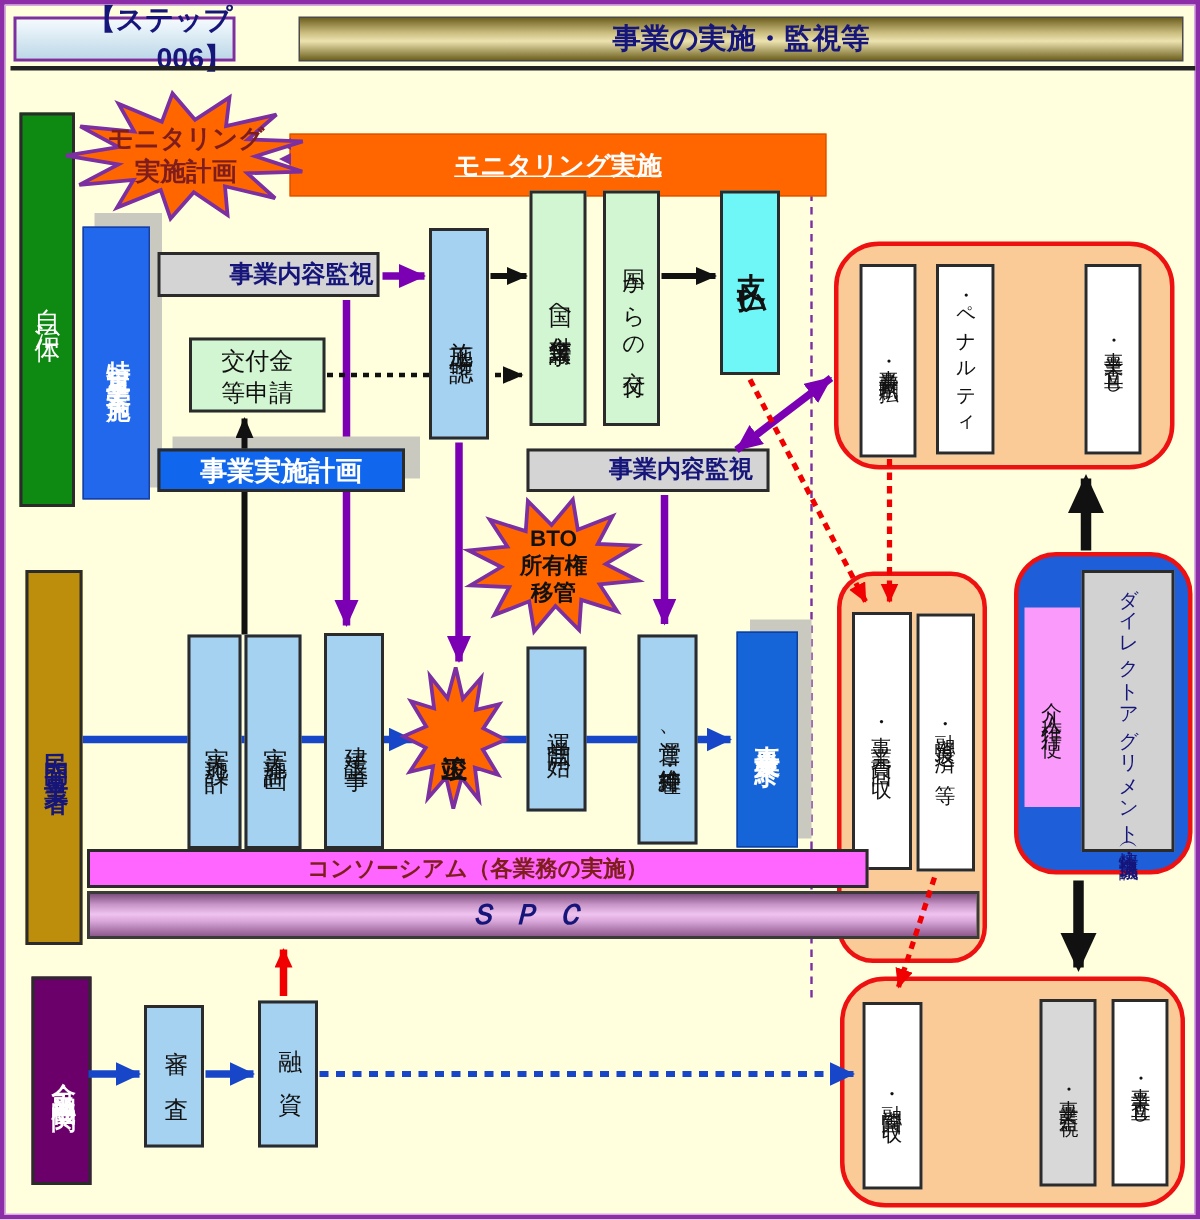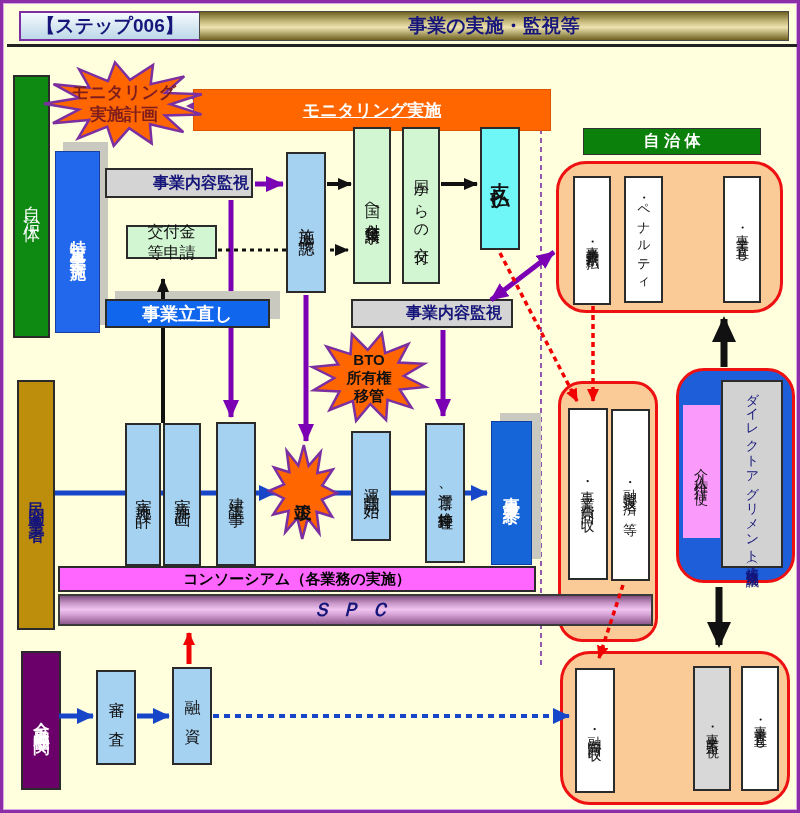--- a/index.html
+++ b/index.html
@@ -19,21 +19,21 @@
   .shadow{position:absolute;background:#C9C9C0;border:none;}
   .round{position:absolute;box-sizing:border-box;background:#FACB97;border:3px solid #EE1111;border-radius:30px;}
   svg{position:absolute;left:0;top:0;}
   .bursttext{position:absolute;display:flex;flex-direction:column;align-items:center;justify-content:center;font-weight:bold;}
 </style>
 </head>
 <body>
 
 <div id="stage">
 
-  <div class="box" style="left:16px;top:8px;width:182px;height:30px;background:linear-gradient(180deg,#F4FAFD,#BDD8E8);border:2px solid #7B2FA0;color:#15157A;font-size:19px;font-weight:bold;text-align:right;">
+  <div class="box" style="left:6px;top:8px;width:148px;height:30px;background:linear-gradient(180deg,#F4FAFD,#BDD8E8);border:2px solid #7B2FA0;color:#15157A;font-size:19px;font-weight:bold;text-align:right;">
     <span>【ステップ006】</span>
   </div>
   <div class="box" style="left:196px;top:8px;width:590px;height:30px;background:linear-gradient(180deg,#6E6120 0%,#C9BC7E 35%,#EDE3B0 55%,#6E6120 100%);border:1px solid #4a4a4a;color:#15157A;font-size:19px;font-weight:bold;">
     <span>事業の実施・監視等</span>
   </div>
   <div class="abs" style="left:4px;top:41px;width:790px;height:3px;background:#222;"></div>
 
   <svg width="800" height="813">
     <defs>
       <marker id="ah-p" markerUnits="userSpaceOnUse" markerWidth="19" markerHeight="17" refX="17" refY="8" orient="auto-start-reverse">
@@ -76,40 +76,40 @@
     <span class="vx" style="letter-spacing:6px;">金融機関</span>
   </div>
 
   <div class="box" style="left:190px;top:86px;width:358px;height:42px;background:#FF6600;border:1px solid #E05500;color:#fff;font-size:17px;font-weight:bold;text-decoration:underline;">
     <span>モニタリング実施</span>
   </div>
 
   <div class="box graybox" style="left:102px;top:165px;width:148px;height:30px;font-size:16px;">
     <span>事業内容監視</span>
   </div>
-  <div class="box greenbox" style="left:123px;top:222px;width:91px;height:34px;font-size:16px;flex-direction:column;line-height:21px;">
+  <div class="box greenbox" style="left:123px;top:222px;width:91px;height:50px;font-size:16px;flex-direction:column;line-height:21px;justify-content:flex-end;">
     <span>交付金</span>
     <span>等申請</span>
   </div>
   <div class="box lblue" style="left:283px;top:149px;width:40px;height:141px;font-size:16px;">
     <span class="vx" style="letter-spacing:4px;">施工確認</span>
   </div>
   <div class="box greenbox" style="left:350px;top:124px;width:38px;height:157px;font-size:15px;">
     <span class="vx" style="letter-spacing:1px;">国へ交付金等請求</span>
   </div>
   <div class="box greenbox" style="left:399px;top:124px;width:38px;height:157px;font-size:15px;">
     <span class="vx" style="letter-spacing:4px;">国からの交付</span>
   </div>
   <div class="box" style="left:477px;top:124px;width:40px;height:123px;background:#6FF7F7;color:#111;font-size:19px;font-weight:bold;">
     <span class="vx" style="letter-spacing:8px;">支払い</span>
   </div>
 
   <div class="shadow" style="left:112px;top:288px;width:165px;height:28px;"></div>
   <div class="box" style="left:102px;top:296px;width:165px;height:29px;background:#1166EE;color:#fff;font-size:18px;font-weight:bold;">
-    <span>事業立直し</span>
+    <span>事業実施計画</span>
   </div>
   <div class="box graybox" style="left:348px;top:296px;width:162px;height:29px;font-size:16px;">
     <span>事業内容監視</span>
   </div>
 
   <div class="box lblue" style="left:122px;top:420px;width:36px;height:143px;font-size:16px;">
     <span class="vx" style="letter-spacing:5px;">実施設計</span>
   </div>
   <div class="box lblue" style="left:160px;top:420px;width:38px;height:143px;font-size:16px;">
     <span class="vx" style="letter-spacing:5px;">実施計画</span>
@@ -129,37 +129,34 @@
   </div>
 
   <div class="round" style="left:555px;top:378px;width:100px;height:261px;border-radius:24px;"></div>
   <div class="box whitebox" style="left:565px;top:405px;width:40px;height:172px;font-size:14px;">
     <span class="vx" style="letter-spacing:7px;">・事業費回収</span>
   </div>
   <div class="box whitebox" style="left:608px;top:406px;width:39px;height:172px;font-size:14px;">
     <span class="vx" style="letter-spacing:4px;">・融資返済　等</span>
   </div>
 
-  <div class="box" style="left:55px;top:563px;width:478px;height:26px;background:#FF66FF;color:#000000;font-size:15px;font-weight:bold;">
+  <div class="box" style="left:55px;top:563px;width:521px;height:26px;background:#FF66FF;color:#7f1d1d;font-size:15px;font-weight:bold;">
     <span>コンソーシアム（各業務の実施）</span>
   </div>
   <div class="box" style="left:55px;top:591px;width:595px;height:32px;background:linear-gradient(180deg,#7E4F7E 0%,#C795C7 25%,#EFC3EF 48%,#D9A6D9 65%,#8E5A8E 100%);border:2px solid #3a3a3a;color:#15157A;font-size:19px;font-weight:bold;">
     <span style="letter-spacing:10px;font-style:italic;">ＳＰＣ</span>
   </div>
 
   <div class="box lblue" style="left:93px;top:667px;width:40px;height:95px;font-size:16px;">
     <span class="vx" style="letter-spacing:30px;">審査</span>
   </div>
   <div class="box lblue" style="left:169px;top:664px;width:40px;height:98px;font-size:16px;">
     <span class="vx" style="letter-spacing:30px;">融資</span>
   </div>
 
-  <div class="box" style="left:580px;top:125px;width:178px;height:27px;background:#0B800B;border:1px solid #333;color:#fff;font-size:16px;font-weight:bold;">
-    <span>自 治 体</span>
-  </div>
   <div class="round" style="left:553px;top:158px;width:227px;height:152px;"></div>
   <div class="box whitebox" style="left:570px;top:173px;width:38px;height:129px;font-size:13px;">
     <span class="vx" style="letter-spacing:2px;">・事業費割賦払</span>
   </div>
   <div class="box whitebox" style="left:621px;top:173px;width:39px;height:127px;font-size:13px;">
     <span class="vx" style="letter-spacing:4px;">・ペナルティ</span>
   </div>
   <div class="box whitebox" style="left:720px;top:173px;width:38px;height:127px;font-size:13px;">
     <span class="vx" style="letter-spacing:4px;">・事業立直し</span>
   </div>

